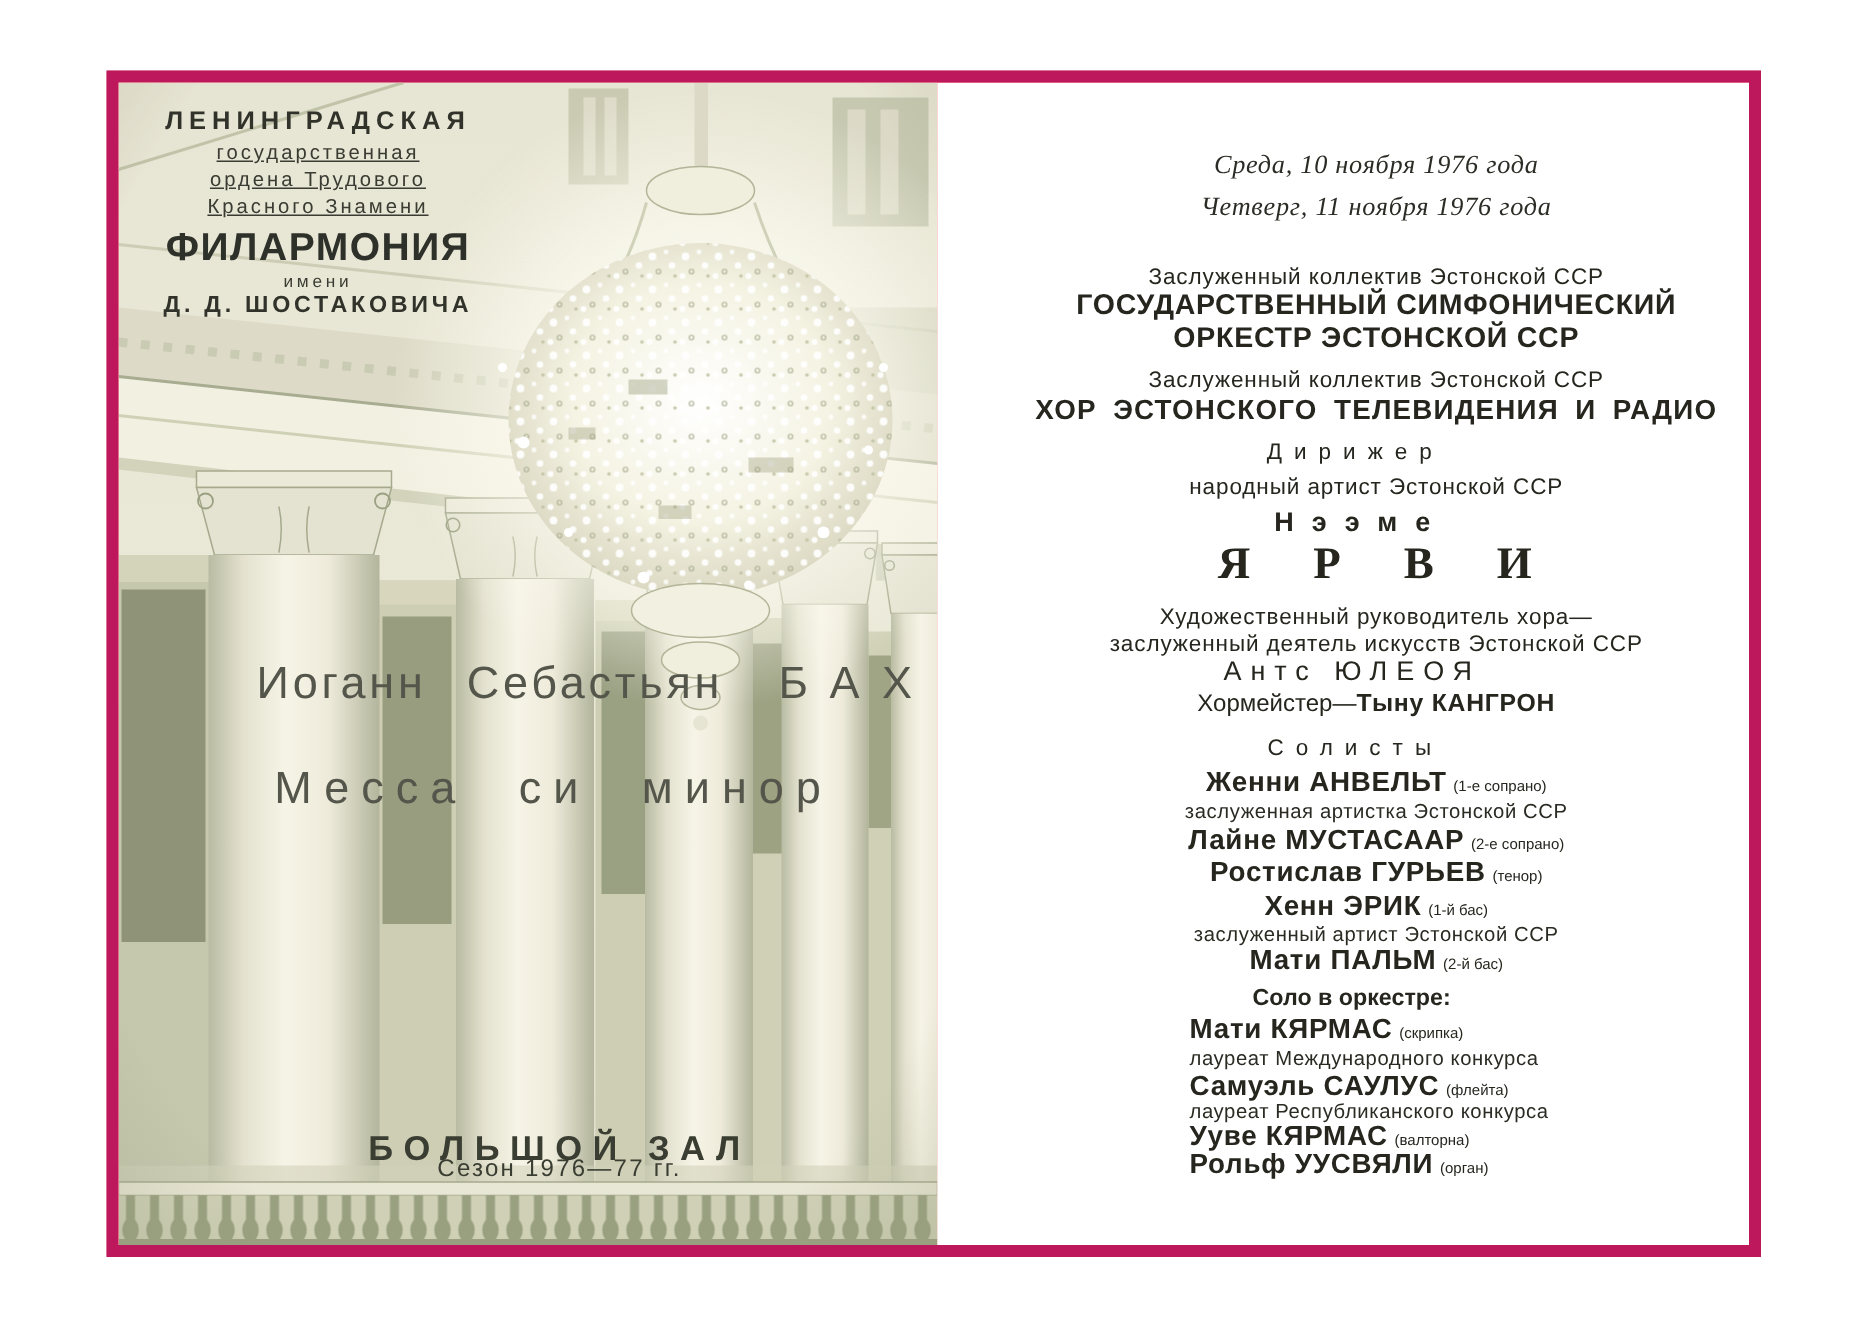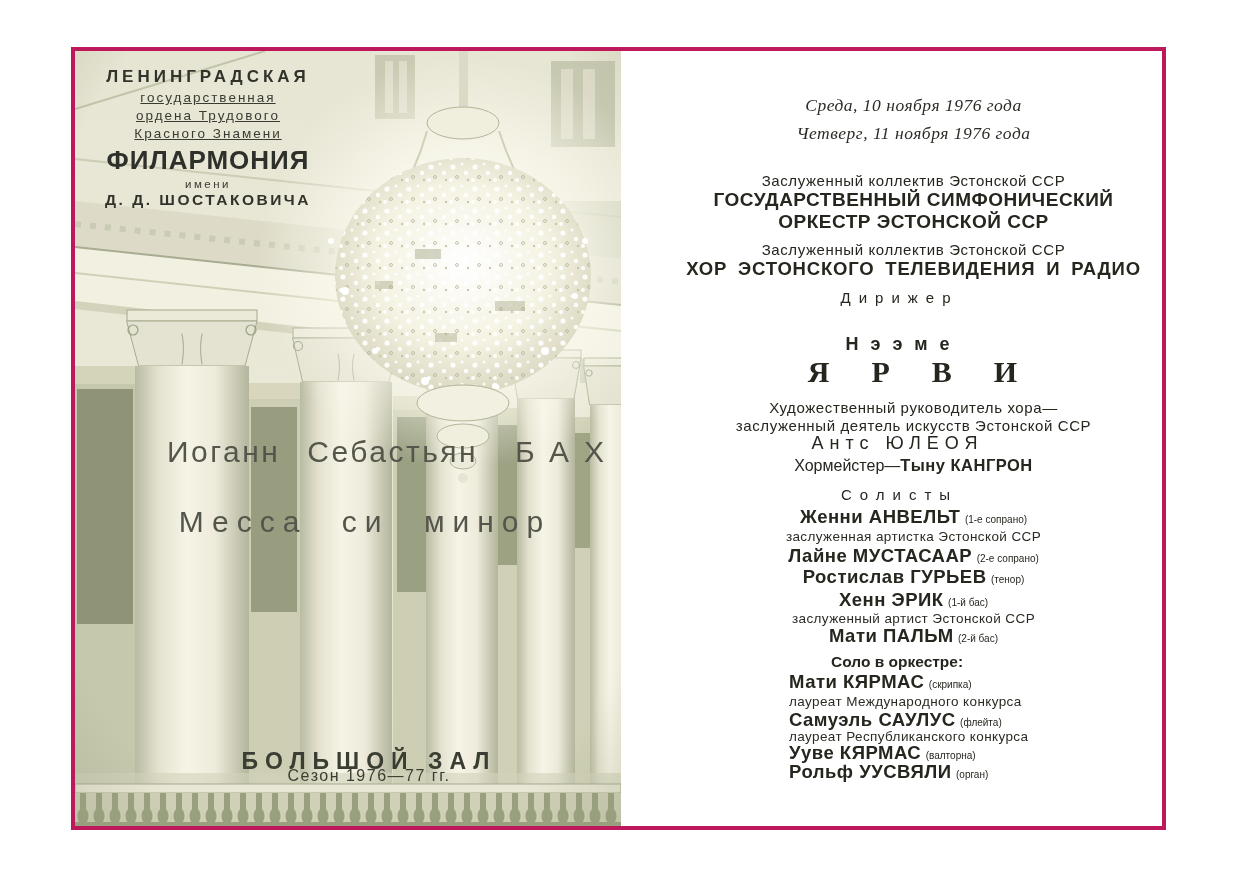--- a/index.html
+++ b/index.html
@@ -1,19 +1,19 @@
 <!DOCTYPE html>
 <html><head>
 <meta charset="utf-8">
 <style>
   html,body{margin:0;padding:0;background:#ffffff;}
   .canvas{position:relative;width:1240px;height:882px;background:#ffffff;overflow:hidden;
           font-family:"Liberation Sans",sans-serif;}
   .frame{position:absolute;left:71px;top:47px;width:1087px;height:775px;
-         border:4px solid #be185d;background:#fca5a5;}
+         border:8px solid #be185d;background:#fca5a5;}
 
   
   .photo-page{position:absolute;left:0;top:0;width:546px;height:775px;overflow:hidden;}
   .photo-svg{position:absolute;left:0;top:0;width:546px;height:775px;display:block;}
 
   .ph-header{position:absolute;left:13px;top:16px;width:240px;text-align:center;
              color:#373930;z-index:3;}
   .ph-l1{font-weight:bold;font-size:17px;letter-spacing:4px;color:#31332b;}
   .ph-sm{font-size:13.5px;letter-spacing:2px;margin-top:3px;color:#3a3c33;text-decoration:underline;}
   .ph-big{font-weight:bold;font-size:26px;letter-spacing:1px;margin-top:4px;color:#2e302a;}
@@ -245,20 +245,21 @@
       <div class="rl date" style="top:72px">Четверг, 11 ноября 1976 года</div>
 
       <div class="rl honor" style="top:121px">Заслуженный коллектив Эстонской ССР</div>
       <div class="rl org" style="top:138px">ГОСУДАРСТВЕННЫЙ СИМФОНИЧЕСКИЙ</div>
       <div class="rl org" style="top:160px">ОРКЕСТР ЭСТОНСКОЙ ССР</div>
 
       <div class="rl honor" style="top:190px">Заслуженный коллектив Эстонской ССР</div>
       <div class="rl choirn" style="top:207px">ХОР ЭСТОНСКОГО ТЕЛЕВИДЕНИЯ И РАДИО</div>
 
       <div class="rl spaced" style="top:238px">Дирижер</div>
+      <div class="rl honor" style="top:261px">народный артист Эстонской ССР</div>
       <div class="rl neeme" style="top:283px">Нээме</div>
       <div class="rl honor" style="top:348px">Художественный руководитель хора—</div>
 
       <div class="rl jarvi" style="top:304px">ЯРВИ</div>
       <div class="rl honor" style="top:366px">заслуженный деятель искусств Эстонской ССР</div>
       <div class="rl ants" style="top:382px">Антс ЮЛЕОЯ</div>
       <div class="rl plainmix" style="top:405px">
         <span>Хормейстер—</span><span class="name" style="font-size:16.5px">Тыну КАНГРОН</span>
       </div>
 

